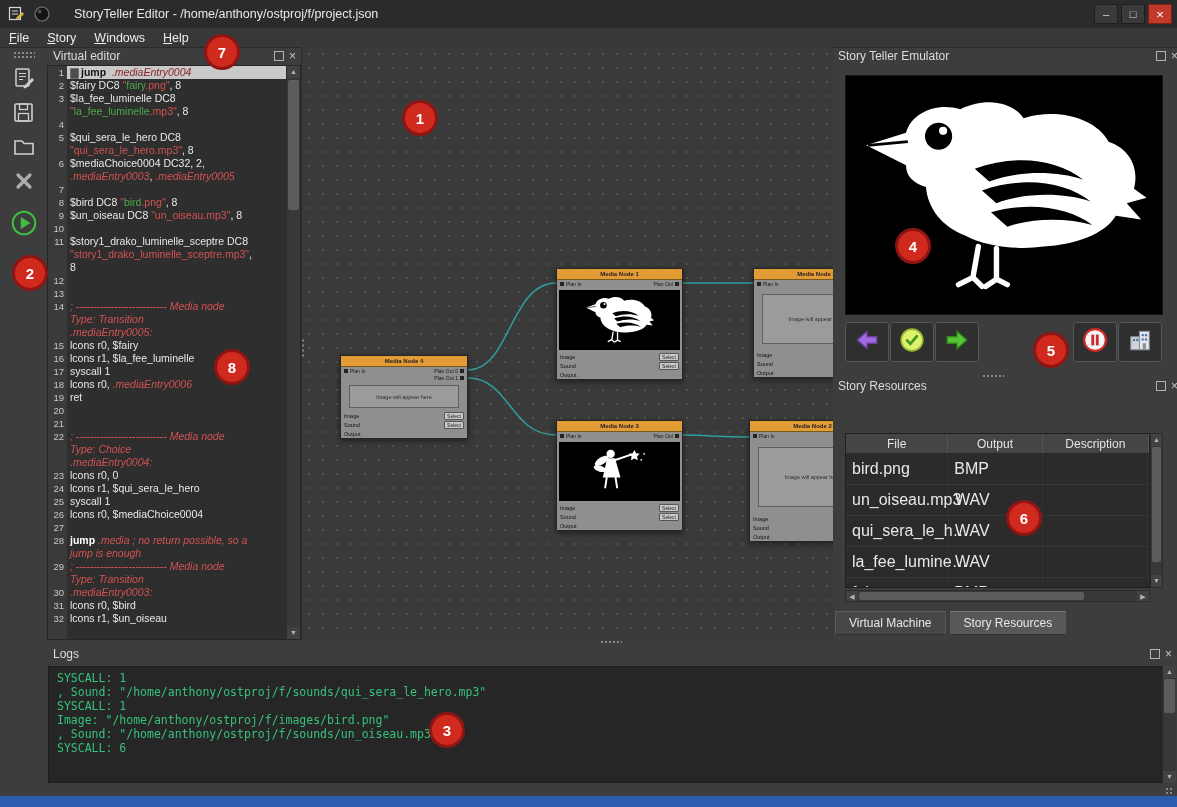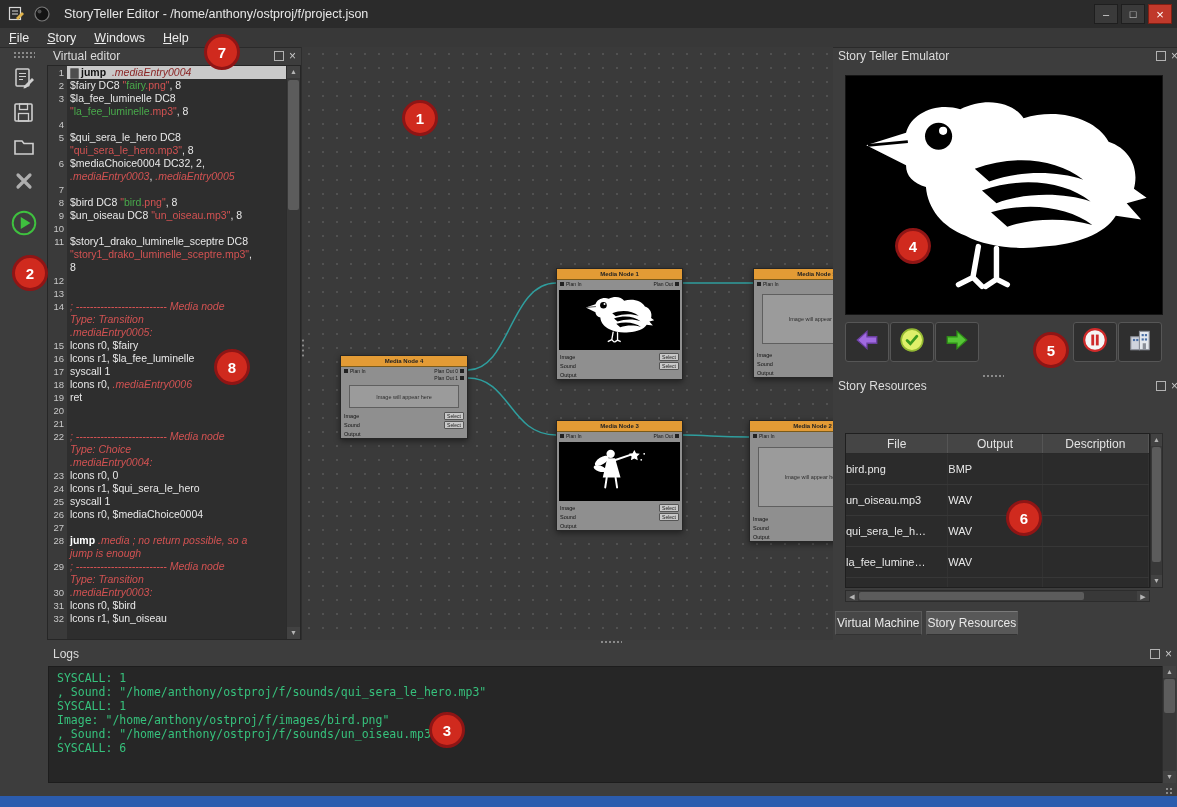--- a/index.html
+++ b/index.html
@@ -3,21 +3,21 @@
 <meta charset="utf-8">
 <style>
   html,body{margin:0;padding:0;background:#222;}
   .app{position:relative;width:1177px;height:807px;background:#3d3d3d;overflow:hidden;
        font-family:"Liberation Sans",sans-serif;color:#e6e6e6;-webkit-font-smoothing:antialiased;}
 
   
   .titlebar{position:absolute;left:0;top:0;width:1177px;height:28px;background:#2b2b2b;
             display:flex;align-items:center;border-bottom:1px solid #1f1f1f;}
   .ticon{width:20px;height:20px;margin-left:6px;display:flex;align-items:center;justify-content:center;}
-  .win-title{margin-left:12px;font-size:12.5px;color:#e8e8e8;}
+  .win-title{margin-left:22px;font-size:12.5px;color:#e8e8e8;}
   .winbtns{margin-left:auto;margin-right:5px;display:flex;}
   .win-btn{width:22px;height:18px;margin-left:3px;background:#3a3a3a;border:1px solid #1e1e1e;
            color:#ddd;font-size:11px;display:flex;align-items:center;justify-content:center;}
   .win-btn.close{background:#c0392b;border-color:#7e1f14;color:#fff;font-size:13px;}
 
   
   .menubar{position:absolute;left:0;top:28px;width:1177px;height:19px;background:#383838;
            display:flex;align-items:center;border-bottom:1px solid #2a2a2a;}
   .menu-item{padding:1px 9px;font-size:12.5px;color:#ececec;}
   .mnemonic{text-decoration:underline;}
@@ -93,28 +93,28 @@
 
   .res-title{position:absolute;left:0;top:330px;width:345px;}
   .res-btnrow{position:absolute;left:13px;top:358px;width:318px;height:22px;display:flex;gap:8px;}
   .res-btn{flex:1;background:#555;border:1px solid #686868;border-top-color:#7a7a7a;color:#eee;font-size:12px;
            display:flex;align-items:center;justify-content:center;}
   .res-table{position:absolute;left:13px;top:386px;width:305px;height:155px;background:#2b2b2b;border:1px solid #1f1f1f;
              box-sizing:border-box;overflow:hidden;}
   .res-hrow{display:flex;height:19px;background:#454545;border-bottom:1px solid #2a2a2a;}
   .res-hcell{border-right:1px solid #555;font-size:12px;color:#e3e3e3;display:flex;align-items:center;justify-content:center;box-sizing:border-box;}
   .res-row{display:flex;height:30px;border-bottom:1px solid #373737;}
-  .res-cell{font-size:11px;color:#e8e8e8;display:flex;align-items:center;box-sizing:border-box;border-right:1px solid #323232;}
+  .res-cell{font-size:16px;color:#e8e8e8;display:flex;align-items:center;padding-left:6px;box-sizing:border-box;border-right:1px solid #323232;}
   .c0{width:103px}.c1{width:95px}.c2{width:107px}
   .res-vscroll{position:absolute;left:318px;top:386px;width:13px;height:155px;background:#383838;border:1px solid #2c2c2c;box-sizing:border-box;}
   .res-hscroll{position:absolute;left:13px;top:543px;width:305px;height:12px;background:#383838;border:1px solid #2c2c2c;box-sizing:border-box;display:flex;align-items:center;}
   .hs-arr{width:12px;text-align:center;font-size:7px;color:#b5b5b5;background:#424242;align-self:stretch;line-height:11px;}
   .hthumb{height:8px;background:#5c5c5c;border-radius:2px;margin-left:1px;width:225px;}
   .dock-tabs{position:absolute;left:3px;top:564px;display:flex;gap:4px;}
-  .dock-tab{height:22px;padding:0 1px;background:#474747;border:1px solid #5a5a5a;border-bottom-color:#333;
+  .dock-tab{height:22px;padding:0 13px;background:#474747;border:1px solid #5a5a5a;border-bottom-color:#333;
             display:flex;align-items:center;font-size:12px;color:#e8e8e8;}
   .dock-tab.active{background:#585858;border-top-color:#7a7a7a;}
 
   
   .logs-panel{position:absolute;left:47px;top:645px;width:1130px;height:140px;}
   .logs-body{position:absolute;left:1px;top:21px;right:1px;bottom:2px;background:#262626;border:1px solid #1d1d1d;
              padding:4px 8px;box-sizing:border-box;font-family:"DejaVu Sans Mono",monospace;font-size:11.5px;
              line-height:14px;color:#36c17c;overflow:hidden;}
   .logs-vscroll{position:absolute;right:1px;top:21px;width:13px;bottom:2px;background:#383838;border-left:1px solid #2c2c2c;}
 

